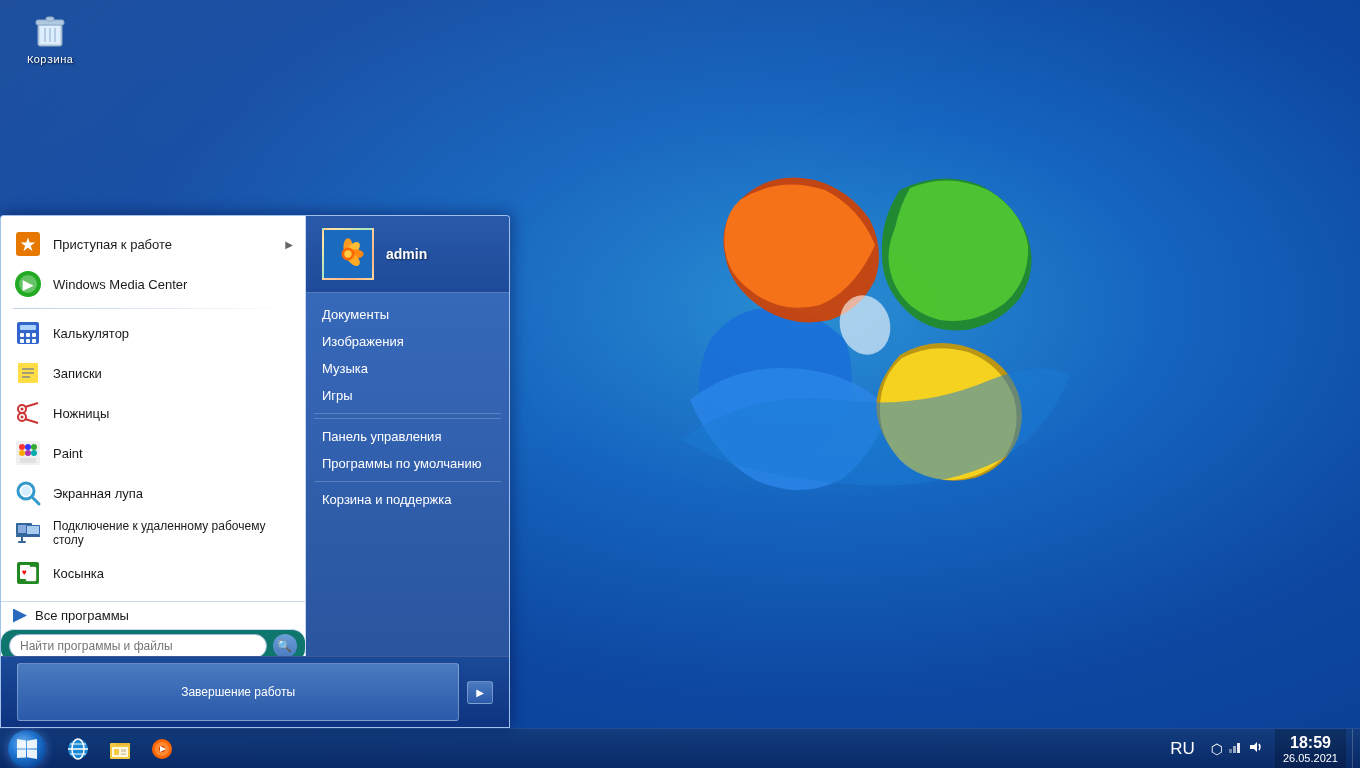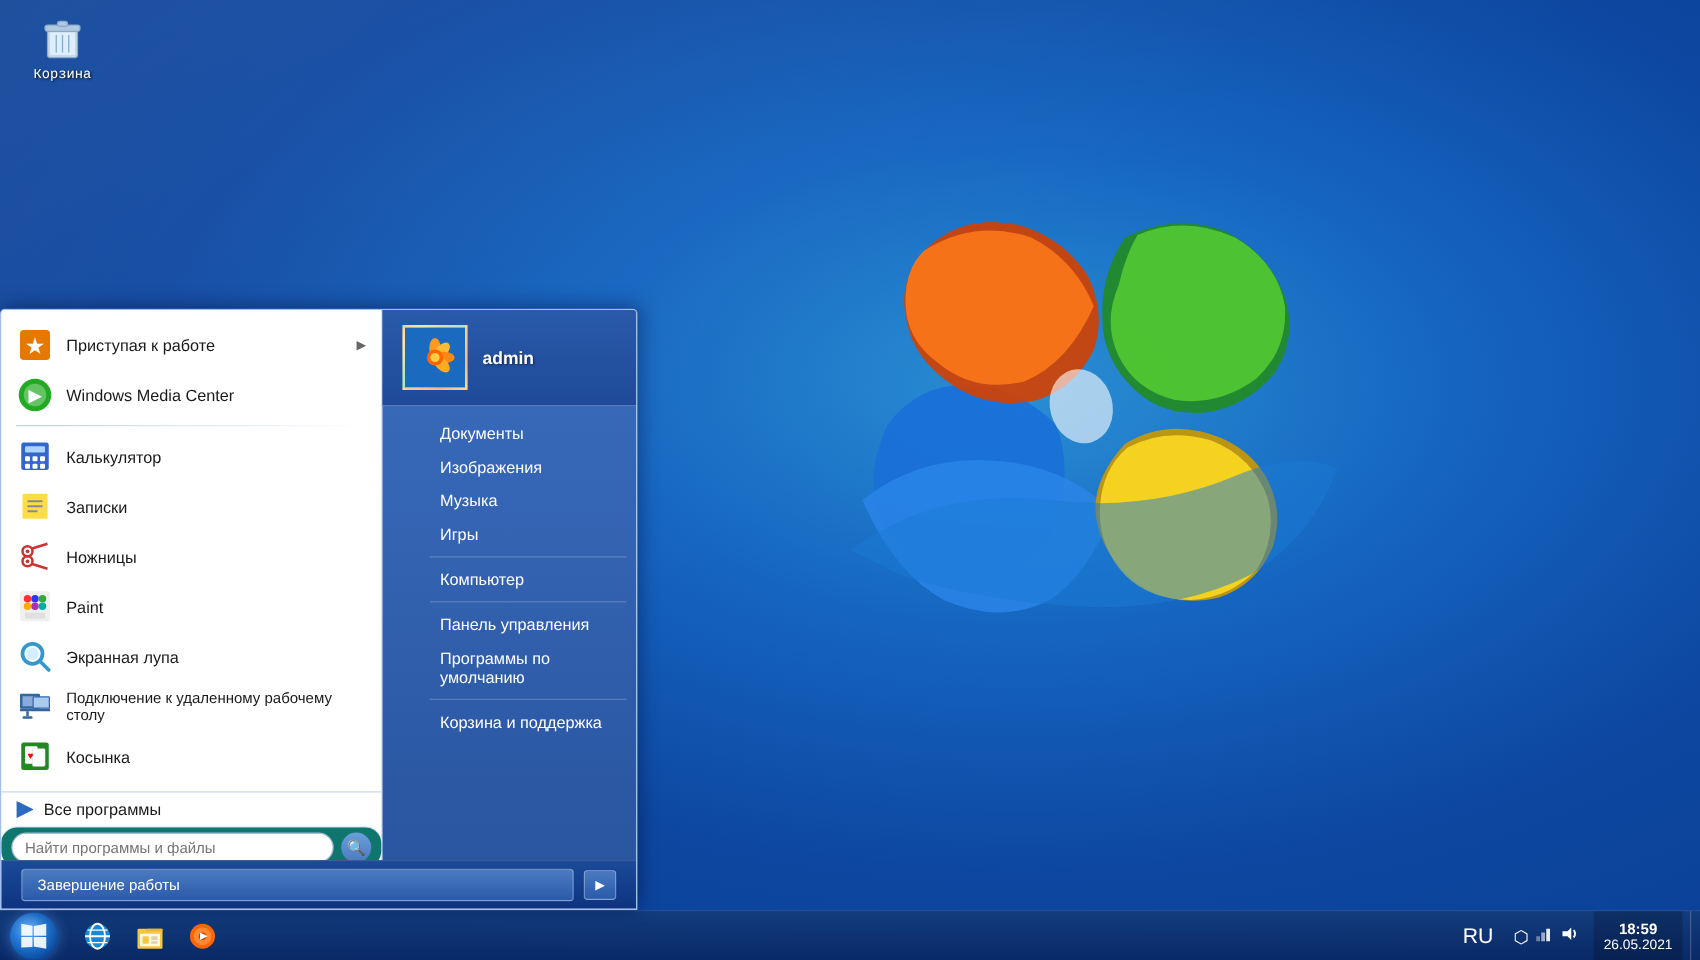--- a/index.html
+++ b/index.html
@@ -162,21 +162,21 @@
       color: white;
       font-size: 11px;
       padding: 2px 8px;
       text-align: center;
       height: 100%;
       display: flex;
       flex-direction: column;
       justify-content: center;
       cursor: pointer;
     }
-    .tray-clock .time { font-size: 12px; font-weight: bold; }
+    .tray-clock .time { font-size: 16px; font-weight: bold; }
     .tray-clock .date { font-size: 11px; }
     .tray-show-desktop {
       width: 8px;
       height: 40px;
       border-left: 1px solid rgba(255,255,255,0.2);
       cursor: pointer;
     }
 
     
     .start-menu {
@@ -332,21 +332,20 @@
     .user-name {
       color: white;
       font-size: 14px;
       font-weight: bold;
       text-shadow: 1px 1px 2px rgba(0,0,0,0.5);
     }
 
     .right-links {
       flex: 1;
       padding: 8px 0;
-      margin-left: 30px;
     }
 
     .right-link {
       padding: 6px 16px;
       cursor: pointer;
       color: white;
       font-size: 13px;
     }
 
     .right-divider {
@@ -365,23 +364,23 @@
       gap: 8px;
     }
 
     .shutdown-btn {
       flex: 1;
       background: linear-gradient(to bottom, #4a7abf, #2a5aaa);
       border: 1px solid rgba(255,255,255,0.3);
       border-radius: 3px;
       color: white;
       font-size: 12px;
-      padding: 5px 12px;
-      cursor: pointer;
-      text-align: left;
+      padding: 21px 12px;
+      cursor: pointer;
+      text-align: center;
     }
 
     .shutdown-arrow {
       background: linear-gradient(to bottom, #4a7abf, #2a5aaa);
       border: 1px solid rgba(255,255,255,0.3);
       border-radius: 3px;
       color: white;
       font-size: 10px;
       padding: 5px 8px;
       cursor: pointer;
@@ -590,21 +589,20 @@
           </div>
           <span class="user-name">admin</span>
         </div>
 
         <div class="right-links">
           <div class="right-link">Документы</div>
           <div class="right-link">Изображения</div>
           <div class="right-link">Музыка</div>
           <div class="right-link">Игры</div>
           <div class="right-divider"></div>
-          <div class="right-link">Компьютер</div>
           <div class="right-divider"></div>
           <div class="right-link">Панель управления</div>
           <div class="right-link">Программы по умолчанию</div>
           <div class="right-divider"></div>
           <div class="right-link">Корзина и поддержка</div>
         </div>
       </div>
     </div>
 
     <div class="start-bottom">

